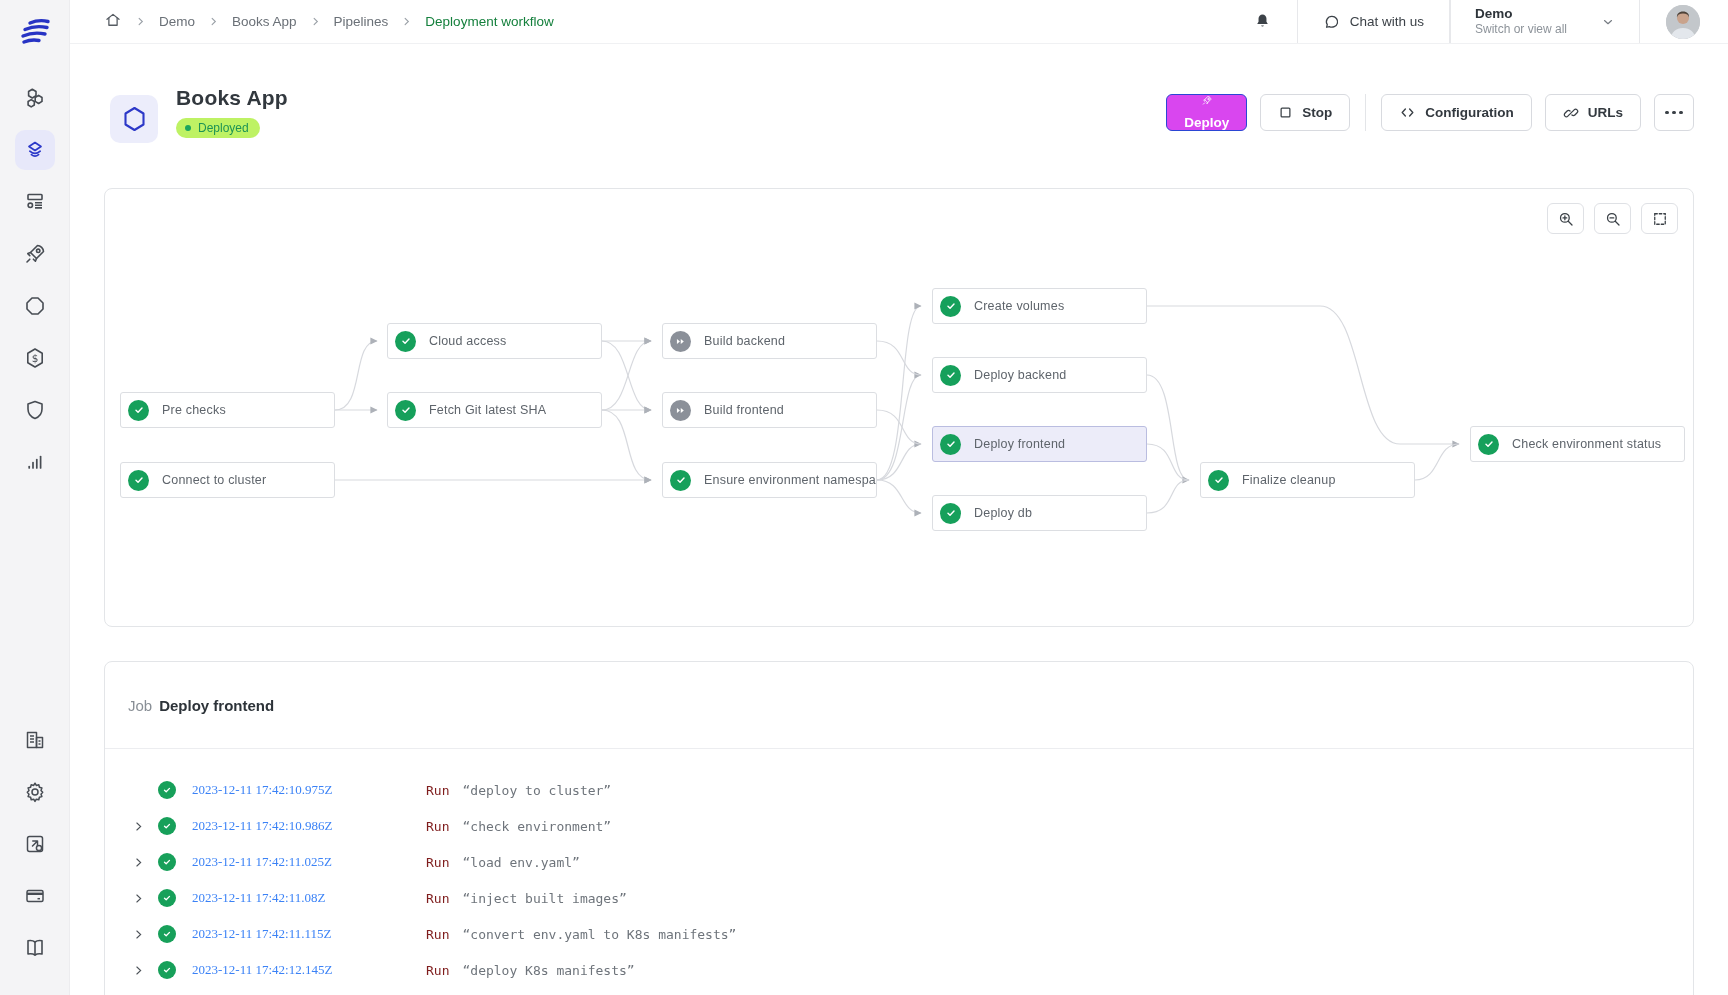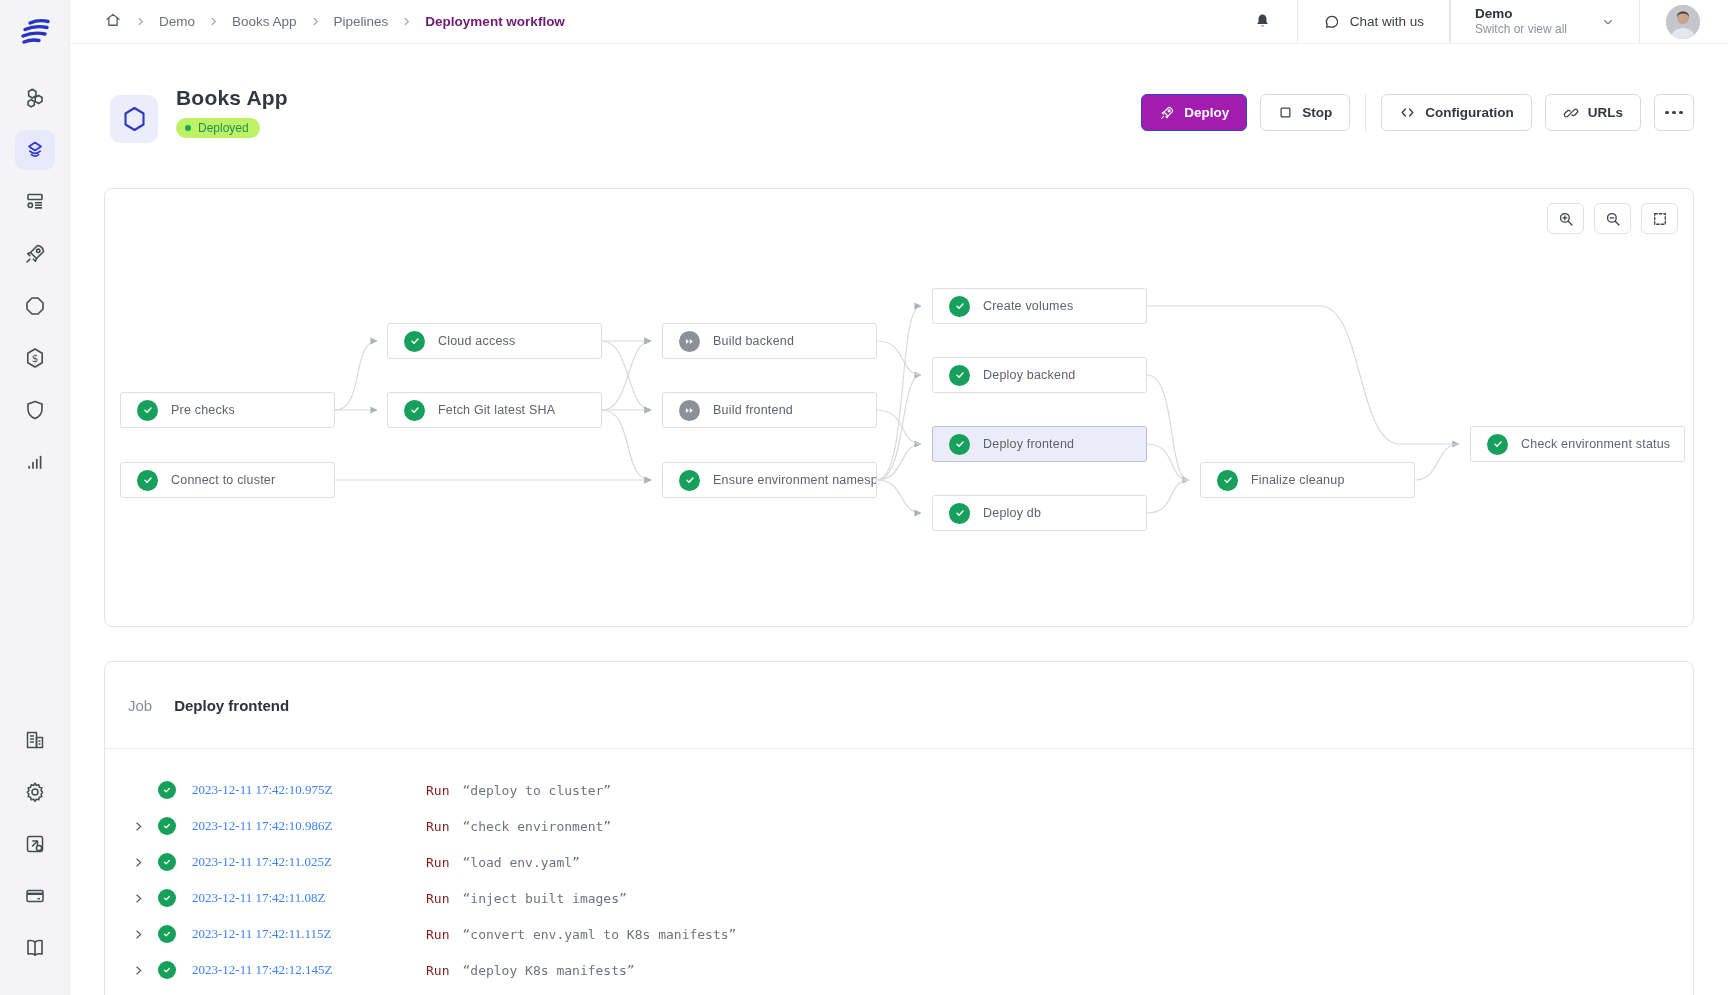--- a/index.html
+++ b/index.html
@@ -18,21 +18,21 @@
   .nav-item:last-child { margin-bottom:0; }
   .nav-item.active { background:#e7e8fa; }
   .nav-item svg { stroke:#474c53; }
   .nav-item.active svg { stroke:#2c39c9; }
 
   
   .topbar { position:absolute; left:70px; right:0; top:0; height:44px; background:#fff;
     border-bottom:1px solid #f0f1f3; display:flex; align-items:stretch; z-index:10; }
   .breadcrumb { display:flex; align-items:center; gap:13px; padding-left:34px; font-size:13.5px; color:#6a7077; }
   .crumb { cursor:pointer; white-space:nowrap; }
-  .crumb.current { color:#701a75; font-weight:700; }
+  .crumb.current { color:#15803d; font-weight:400; }
   .crumb-sep { display:flex; align-items:center; }
   .tb-right { margin-left:auto; display:flex; align-items:stretch; padding-right:28px; }
   .tb-item { display:flex; align-items:center; gap:9px; padding:0 25px; font-size:13.5px; color:#3c4248; cursor:pointer; white-space:nowrap; }
   .tb-sep { width:1px; background:#e7e8eb; margin:0; }
   .account { display:flex; align-items:center; gap:34px; padding:0 24px; cursor:pointer; }
   .account-name { font-size:13.5px; font-weight:700; color:#2e343a; line-height:1.25; }
   .account-sub { font-size:12px; color:#8d939a; line-height:1.25; }
   .avatar { width:34px; height:34px; border-radius:50%; overflow:hidden; align-self:center; margin-left:26px;
     background:#c7cace; cursor:pointer; flex:none; }
 
@@ -45,46 +45,46 @@
   .title-block { position:absolute; left:106px; top:22px; }
   .page-title { font-size:21px; font-weight:700; color:#32383e; letter-spacing:.2px; }
   .status-badge { margin-top:8px; display:inline-flex; align-items:center; gap:7px; background:#bef264;
     border-radius:12px; padding:3px 11px 3px 9px; font-size:12px; color:#1d9355; }
   .status-dot { width:6px; height:6px; border-radius:50%; background:#19a55d; }
 
   .actions { position:absolute; right:34px; top:30px; display:flex; align-items:center; gap:13px; }
   .btn { height:37px; display:inline-flex; align-items:center; gap:9px; padding:0 17px; border-radius:6px;
     border:1px solid #d8dadf; background:#fff; font-size:13.5px; font-weight:600; color:#33393f; cursor:pointer;
     font-family:"Liberation Sans", sans-serif; }
-  .btn.primary { background:#a21caf; border-color:#2b46d4; color:#fff; }
+  .btn.primary { background:#d946ef; border-color:#2b46d4; color:#fff;flex-direction:column; }
   .btn.icon-only { width:40px; padding:0; justify-content:center; }
   .actions-sep { width:1px; height:37px; background:#e3e5e8; margin:0 2px; }
   .dots { display:flex; gap:3.5px; }
   .dots i { width:3.5px; height:3.5px; border-radius:50%; background:#3a4046; }
 
   
   .canvas { position:absolute; left:34px; top:124px; width:1590px; height:439px;
     border:1px solid #e3e5e8; border-radius:8px; background:#fff; }
   .canvas-tools { position:absolute; top:14px; right:15px; display:flex; gap:10px; z-index:3; }
   .tool-btn { width:37px; height:31px; border:1px solid #dfe1e5; border-radius:6px; background:#fff;
     display:flex; align-items:center; justify-content:center; cursor:pointer; }
   .edges { position:absolute; left:0; top:0; width:1590px; height:439px; }
   .node { position:absolute; width:215px; height:36px; background:#fff; border:1px solid #dcdee2; border-radius:3px;
-    display:flex; align-items:center; gap:13px; padding-left:16px; cursor:pointer; z-index:2; }
+    display:flex; align-items:center; gap:13px; padding-left:7px; cursor:pointer; z-index:2; }
   .node.selected { background:#ececf9; border-color:#babde0; }
   .node-label { font-size:12.5px; color:#5e646b; letter-spacing:.2px; white-space:nowrap; overflow:hidden; }
   .st-ic { width:21px; height:21px; border-radius:50%; display:flex; align-items:center; justify-content:center; flex:none; }
   .st-ic.ok { background:#16a05b; }
   .st-ic.skip { background:#8b9099; }
 
   
   .job-panel { position:absolute; left:34px; top:597px; width:1590px; height:390px;
     border:1px solid #e3e5e8; border-radius:8px; background:#fff; }
   .job-header { height:87px; display:flex; align-items:center; padding-left:23px; border-bottom:1px solid #ecedf0; }
-  .job-kind { font-size:15px; color:#898f96; margin-right:22px; }
+  .job-kind { font-size:15px; color:#898f96; margin-right:7px; }
   .job-name { font-size:15px; font-weight:700; color:#2d3339; }
   .log-list { padding-top:23px; }
   .log-row { height:36px; display:flex; align-items:center; padding-left:27px;
     font-family:"DejaVu Sans Mono", monospace; font-size:13px; cursor:pointer; }
   .log-chev { width:20px; display:flex; align-items:center; }
   .log-chev.hidden { visibility:hidden; }
   .log-check { width:18px; height:18px; border-radius:50%; background:#17a05a; margin-left:6px;
     display:flex; align-items:center; justify-content:center; flex:none; }
   .log-time { margin-left:16px; width:234px; color:#3b82f6;font-family:Liberation Serif, serif; }
   .log-action { color:#7f1d1d; }

